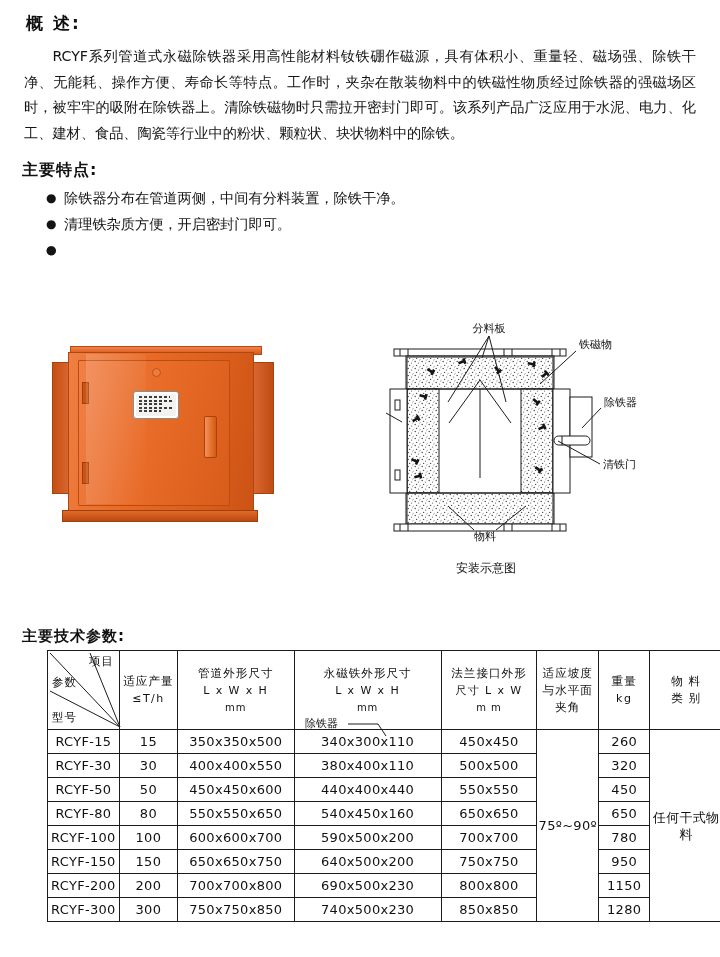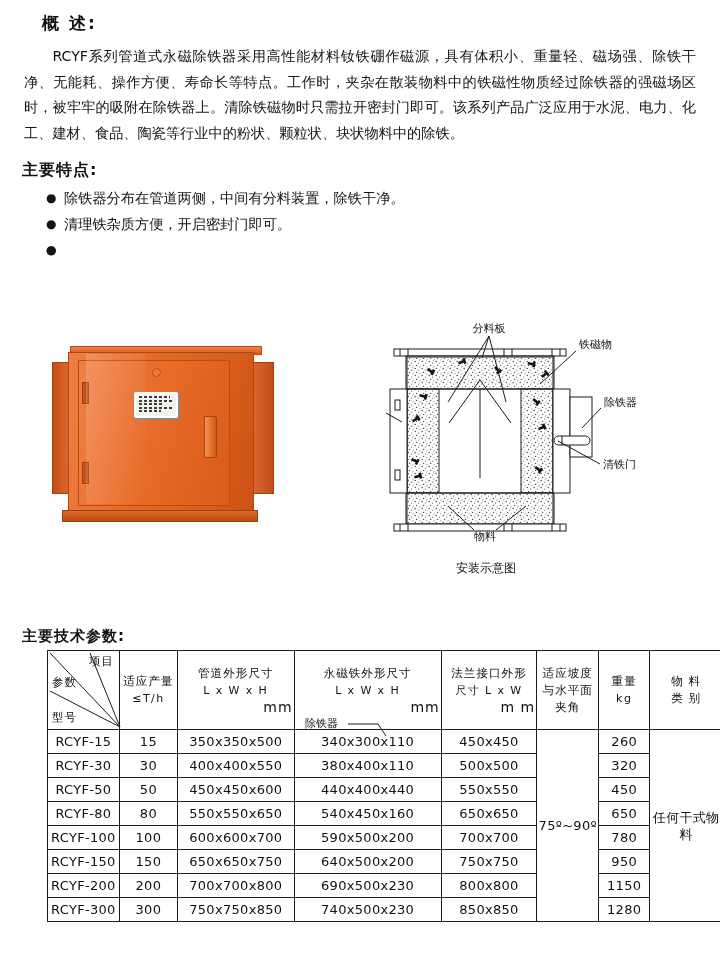--- a/index.html
+++ b/index.html
@@ -15,21 +15,21 @@
     overflow: hidden;
   }
 
   
   .section-title {
     font-size: 17px;
     font-weight: bold;
     letter-spacing: 2px;
     color: #111;
   }
-  #overview-title { position: absolute; left: 26px; top: 12px; margin-left: 16px; }
+  #overview-title { position: absolute; left: 26px; top: 12px; }
   #features-title { position: absolute; left: 22px; top: 160px; font-size: 16px; letter-spacing: 1px; }
   #params-title   { position: absolute; left: 22px; top: 627px; font-size: 15px; letter-spacing: 1px; font-weight: bold; }
 
   
   #overview-body {
     position: absolute;
     left: 24px;
     top: 44px;
     width: 672px;
     font-size: 14.2px;
@@ -166,21 +166,21 @@
     border: 1px solid #1c1c1c;
     text-align: center;
     vertical-align: middle;
     font-weight: normal;
     padding: 2px 1px;
   }
   #spec-table tbody td { height: 24px; font-size: 13px; letter-spacing: 0.3px; }
   #spec-table thead td { height: 78px; }
   .hd-multi { line-height: 17px; font-size: 11.6px; letter-spacing: 1px; }
   .hd-multi .sub { font-size: 11px; letter-spacing: 1.4px; }
-  .hd-multi .unit { font-size: 14px; letter-spacing: 1px; text-align: right; }
+  .hd-multi .unit { font-size: 10px; letter-spacing: 1px; }
 
   
   .corner-cell { position: relative; padding: 0 !important; }
   .corner-cell .cc-wrap { position: relative; width: 100%; height: 78px; }
   .corner-cell svg { position: absolute; left: 0; top: 0; }
   .cc-label { position: absolute; font-size: 11.4px; letter-spacing: 1px; white-space: nowrap; }
   .cc-item  { right: 5px;  top: 3px; }
   .cc-param { left: 4px;   top: 24px; }
   .cc-model { left: 4px;   bottom: 4px; }
 

